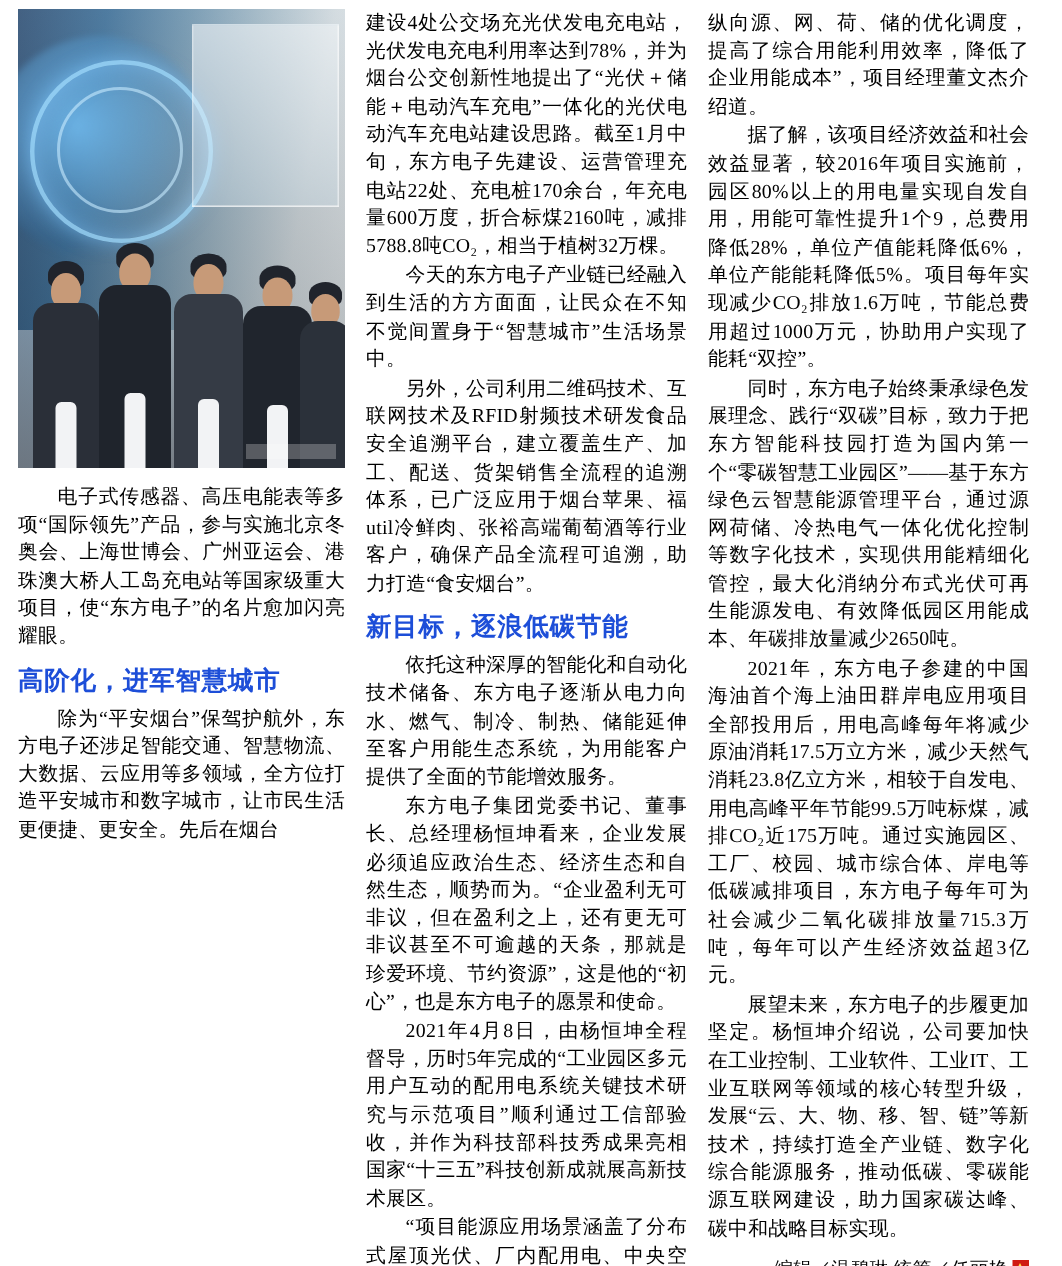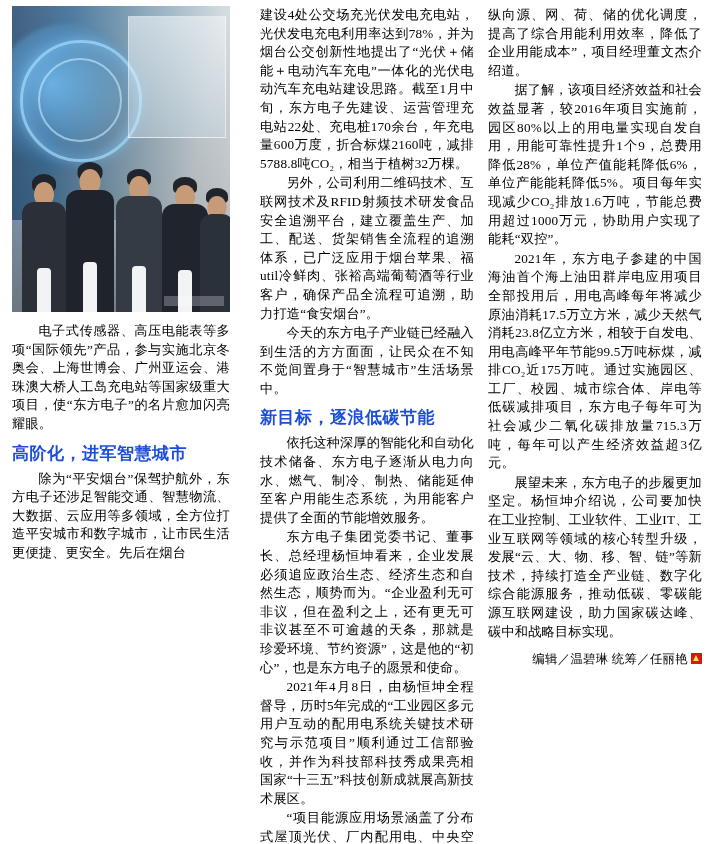--- a/index.html
+++ b/index.html
@@ -25,21 +25,21 @@
     display: flex;
     flex-direction: row;
     height: 100%;
     gap: 14px;
   }
   .col {
     width: 218px;
     flex: 0 0 218px;
     position: relative;
   }
-  .col-mid { width: 214px; flex: 0 0 214px; margin-left: 16px; }
+  .col-mid { width: 214px; flex: 0 0 214px; }
   .col-right { width: 214px; flex: 0 0 214px; }
 
   
   .photo {
     position: relative;
     width: 218px;
     height: 306px;
     overflow: hidden;
     background: #1b2b44;
     margin-bottom: 10px;
@@ -231,34 +231,35 @@
 
       <p class="para lead-first">电子式传感器、高压电能表等多项“国际领先”产品，参与实施北京冬奥会、上海世博会、广州亚运会、港珠澳大桥人工岛充电站等国家级重大项目，使“东方电子”的名片愈加闪亮耀眼。</p>
 
       <h2 class="heading-blue">高阶化，进军智慧城市</h2>
 
       <p class="para">除为“平安烟台”保驾护航外，东方电子还涉足智能交通、智慧物流、大数据、云应用等多领域，全方位打造平安城市和数字城市，让市民生活更便捷、更安全。先后在烟台</p>
     </div>
 
     <div class="col col-mid">
       <p class="para noindent">建设4处公交场充光伏发电充电站，光伏发电充电利用率达到78%，并为烟台公交创新性地提出了“光伏＋储能＋电动汽车充电”一体化的光伏电动汽车充电站建设思路。截至1月中旬，东方电子先建设、运营管理充电站22处、充电桩170余台，年充电量600万度，折合标煤2160吨，减排5788.8吨CO₂，相当于植树32万棵。</p>
+      <p class="para">今天的东方电子产业链已经融入到生活的方方面面，让民众在不知不觉间置身于“智慧城市”生活场景中。</p>
       <p class="para">另外，公司利用二维码技术、互联网技术及RFID射频技术研发食品安全追溯平台，建立覆盖生产、加工、配送、货架销售全流程的追溯体系，已广泛应用于烟台苹果、福util冷鲜肉、张裕高端葡萄酒等行业客户，确保产品全流程可追溯，助力打造“食安烟台”。</p>
-      <p class="para">今天的东方电子产业链已经融入到生活的方方面面，让民众在不知不觉间置身于“智慧城市”生活场景中。</p>
 
       <h2 class="heading-blue">新目标，逐浪低碳节能</h2>
 
       <p class="para">依托这种深厚的智能化和自动化技术储备、东方电子逐渐从电力向水、燃气、制冷、制热、储能延伸至客户用能生态系统，为用能客户提供了全面的节能增效服务。</p>
       <p class="para">东方电子集团党委书记、董事长、总经理杨恒坤看来，企业发展必须追应政治生态、经济生态和自然生态，顺势而为。“企业盈利无可非议，但在盈利之上，还有更无可非议甚至不可逾越的天条，那就是珍爱环境、节约资源”，这是他的“初心”，也是东方电子的愿景和使命。</p>
       <p class="para">2021年4月8日，由杨恒坤全程督导，历时5年完成的“工业园区多元用户互动的配用电系统关键技术研究与示范项目”顺利通过工信部验收，并作为科技部科技秀成果亮相国家“十三五”科技创新成就展高新技术展区。</p>
       <p class="para">“项目能源应用场景涵盖了分布式屋顶光伏、厂内配用电、中央空调、压差发电、电储能、燃气锅炉等。通过横向冷、热、电、气的多能互补协同控制，</p>
     </div>
 
     <div class="col col-right">
       <p class="para noindent">纵向源、网、荷、储的优化调度，提高了综合用能利用效率，降低了企业用能成本”，项目经理董文杰介绍道。</p>
       <p class="para">据了解，该项目经济效益和社会效益显著，较2016年项目实施前，园区80%以上的用电量实现自发自用，用能可靠性提升1个9，总费用降低28%，单位产值能耗降低6%，单位产能能耗降低5%。项目每年实现减少CO₂排放1.6万吨，节能总费用超过1000万元，协助用户实现了能耗“双控”。</p>
+      <p class="para">同时，东方电子始终秉承绿色发展理念、践行“双碳”目标，致力于把东方智能科技园打造为国内第一个“零碳智慧工业园区”——基于东方绿色云智慧能源管理平台，通过源网荷储、冷热电气一体化优化控制等数字化技术，实现供用能精细化管控，最大化消纳分布式光伏可再生能源发电、有效降低园区用能成本、年碳排放量减少2650吨。</p>
       <p class="para">2021年，东方电子参建的中国海油首个海上油田群岸电应用项目全部投用后，用电高峰每年将减少原油消耗17.5万立方米，减少天然气消耗23.8亿立方米，相较于自发电、用电高峰平年节能99.5万吨标煤，减排CO₂近175万吨。通过实施园区、工厂、校园、城市综合体、岸电等低碳减排项目，东方电子每年可为社会减少二氧化碳排放量715.3万吨，每年可以产生经济效益超3亿元。</p>
       <p class="para">展望未来，东方电子的步履更加坚定。杨恒坤介绍说，公司要加快在工业控制、工业软件、工业IT、工业互联网等领域的核心转型升级，发展“云、大、物、移、智、链”等新技术，持续打造全产业链、数字化综合能源服务，推动低碳、零碳能源互联网建设，助力国家碳达峰、碳中和战略目标实现。</p>
 
       <div class="credit"><span>编辑／温碧琳  统筹／任丽艳</span><span class="endmark"></span></div>
     </div>
 
   </div>
 </div>
 
 </body></html>

